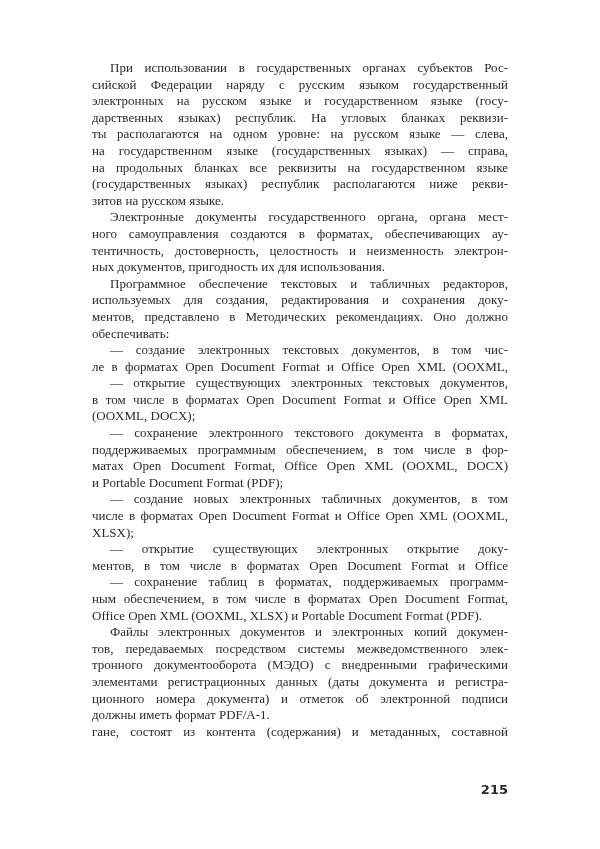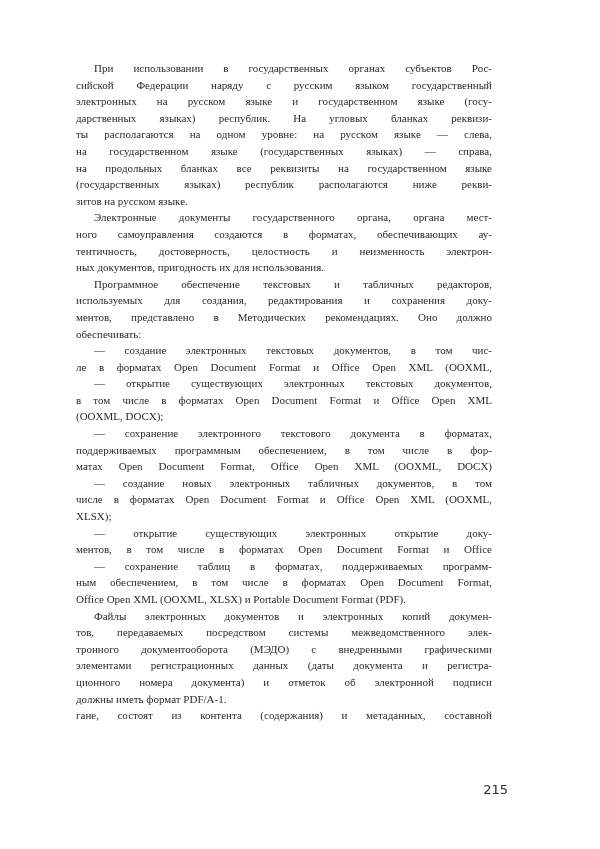--- a/index.html
+++ b/index.html
@@ -4,43 +4,43 @@
 <style>
   html, body { margin: 0; padding: 0; }
   body {
     width: 600px; height: 849px;
     background: #ffffff;
     position: relative;
     overflow: hidden;
   }
   .page-text {
     position: absolute;
-    left: 76px;
+    left: 92px;
     top: 60px;
     width: 416px;
     font-family: "Liberation Serif", "DejaVu Serif", serif;
-    font-size: 11px;
+    font-size: 13px;
     line-height: 16.6px;
     color: #2a2a2a;
   }
   .line {
     display: block;
     white-space: nowrap;
     text-align: justify;
     text-align-last: justify;
     height: 16.6px;
   }
   .line.last { text-align-last: left; }
   .line.indent { padding-left: 18px; }
   .page-number {
     position: absolute;
     right: 92px;
     top: 782px;
     font-family: "DejaVu Sans", "Liberation Sans", sans-serif;
-    font-weight: normal;
+    font-weight: bold;
     font-size: 13px;
     color: #2a2a2a;
   }
 </style>
 </head>
 <body>
 
 <div class="page-text" id="page-text">
     <div>
       <span class="line indent">При использовании в государственных органах субъектов Рос-</span>
@@ -71,20 +71,21 @@
     </div>
     <div>
       <span class="line indent">— открытие существующих электронных текстовых документов,</span>
       <span class="line">в том числе в форматах Open Document Format и Office Open XML</span>
       <span class="line last">(OOXML, DOCX);</span>
     </div>
     <div>
       <span class="line indent">— сохранение электронного текстового документа в форматах,</span>
       <span class="line">поддерживаемых программным обеспечением, в том числе в фор-</span>
       <span class="line">матах Open Document Format, Office Open XML (OOXML, DOCX)</span>
+      <span class="line last">и Portable Document Format (PDF);</span>
     </div>
     <div>
       <span class="line indent">— создание новых электронных табличных документов, в том</span>
       <span class="line">числе в форматах Open Document Format и Office Open XML (OOXML,</span>
       <span class="line last">XLSX);</span>
     </div>
     <div>
       <span class="line indent">— открытие существующих электронных открытие доку-</span>
       <span class="line">ментов, в том числе в форматах Open Document Format и Office</span>
     </div>

